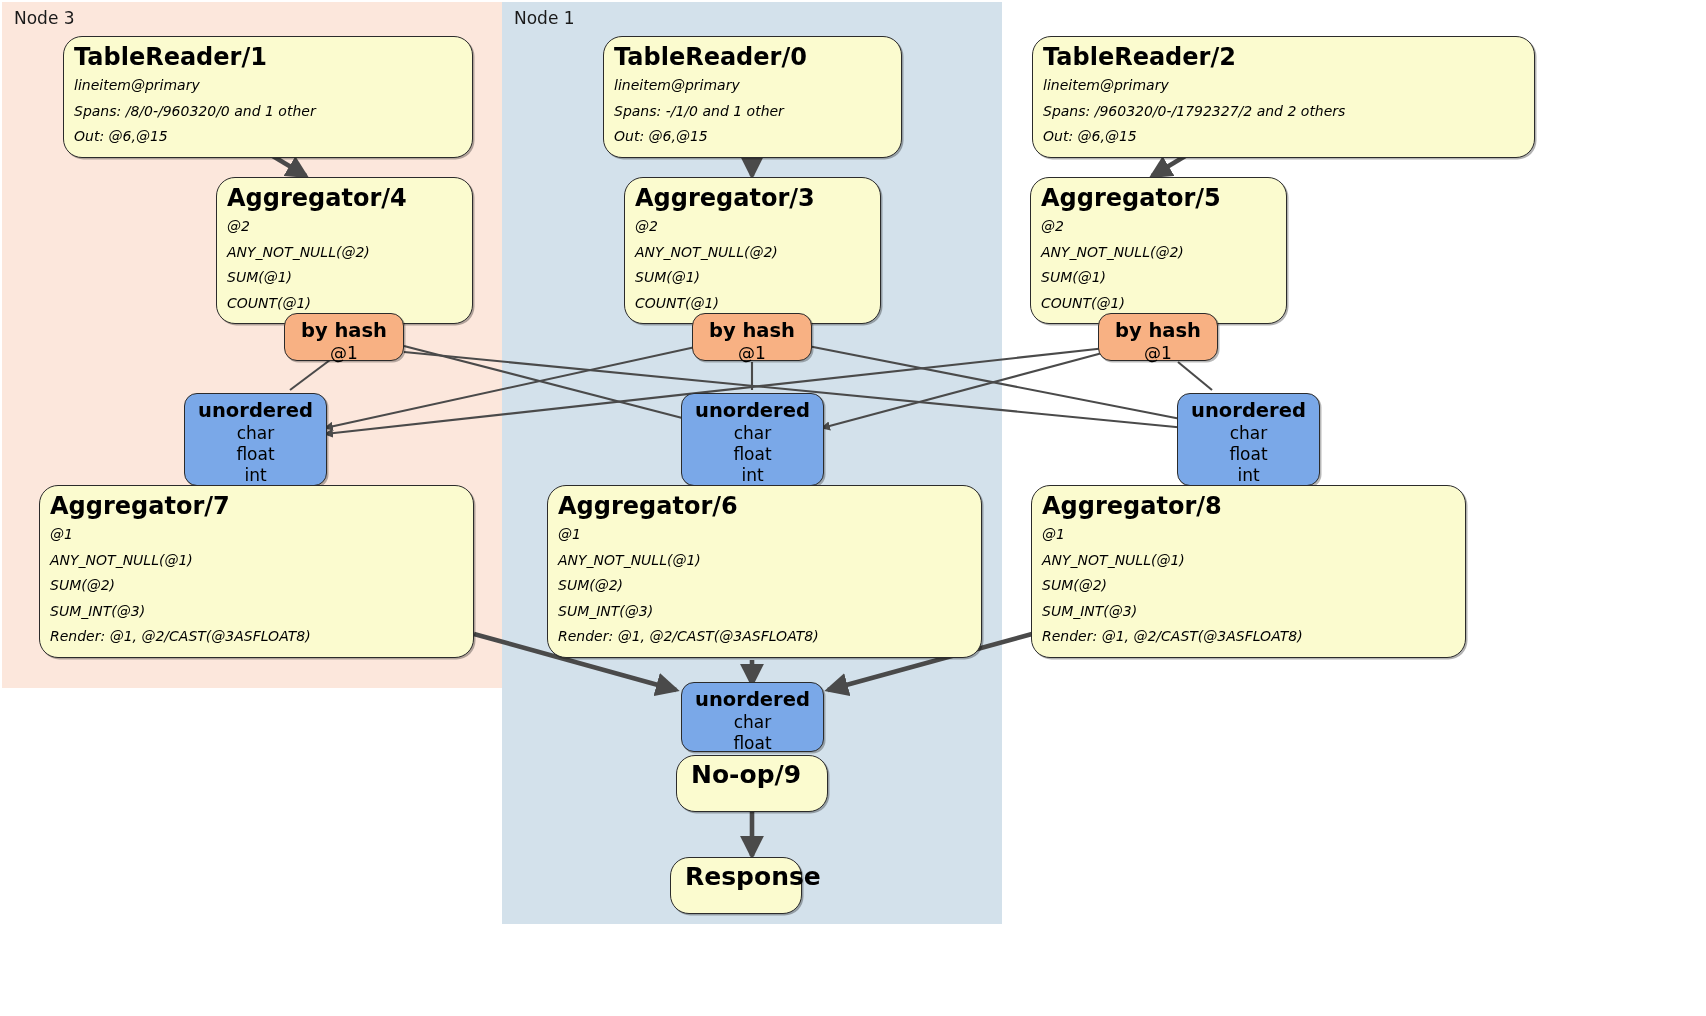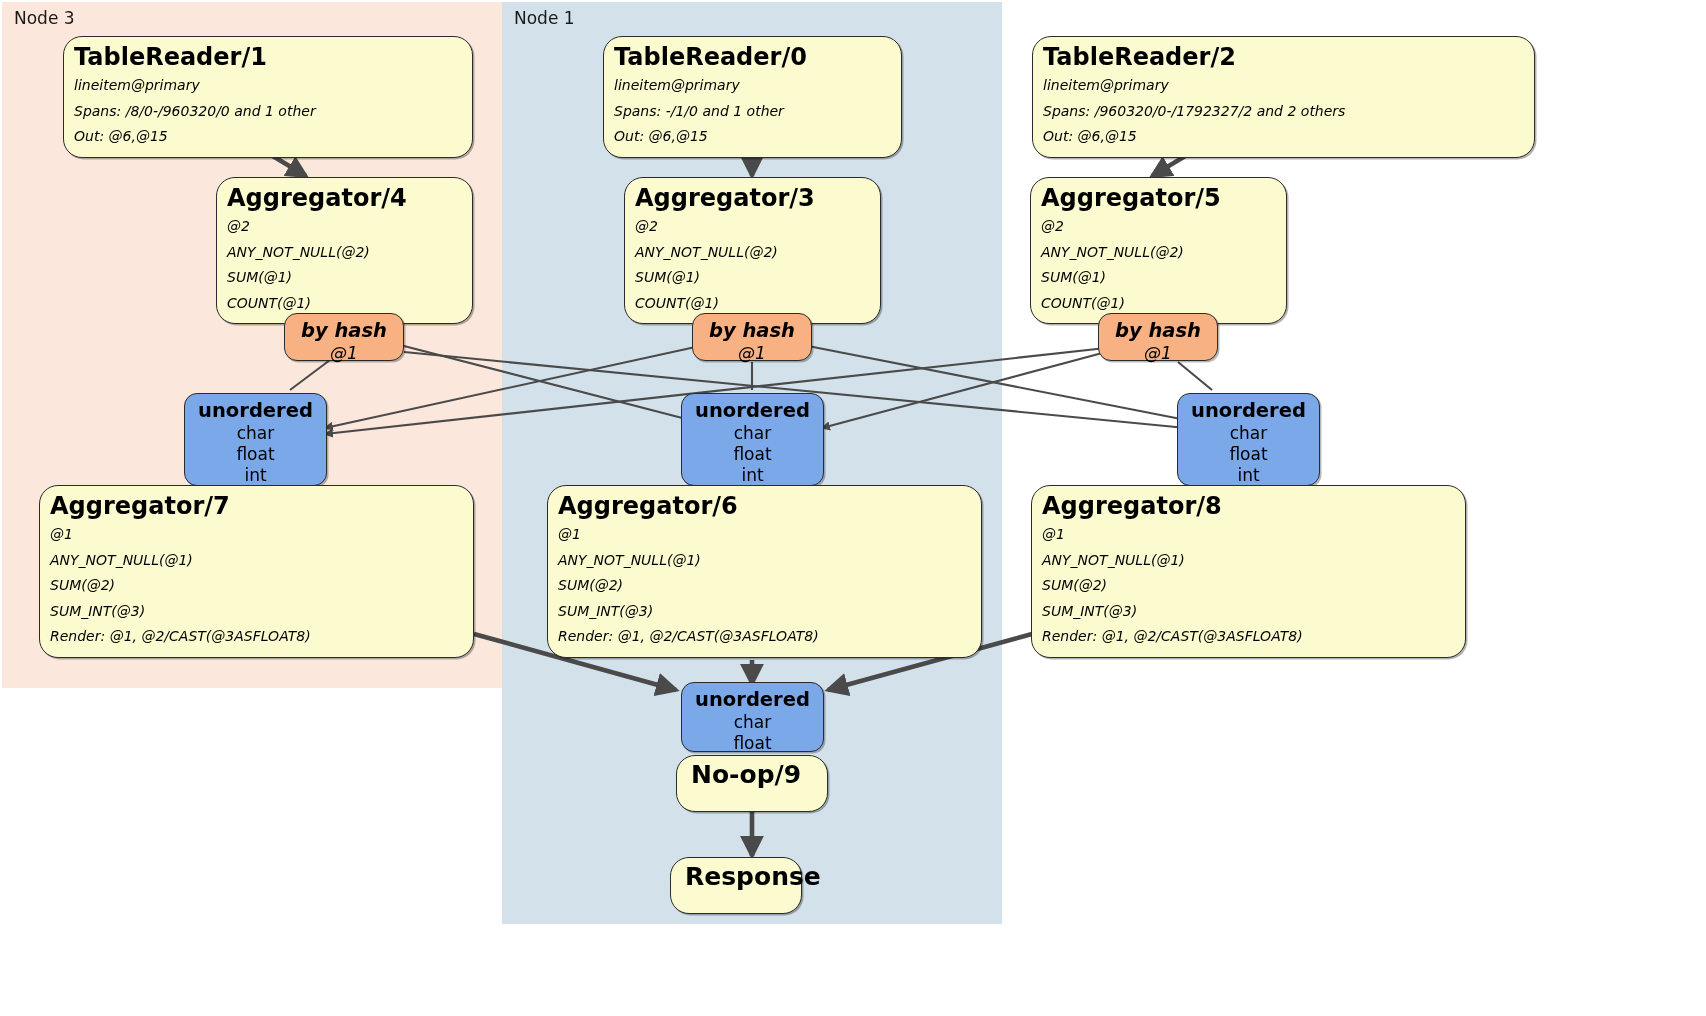--- a/index.html
+++ b/index.html
@@ -99,21 +99,20 @@
     line-height: 25px;
     white-space: nowrap;
   }
   .pill .line {
     font-size: 17px;
     line-height: 21px;
     white-space: nowrap;
   }
   .pill.hash {
     background: #f8b183;
-    font-style: italic;
   }
   .pill.sync {
     background: #7aa8e8;
   }
 </style>
 </head>
 <body>
 
 <div id="stage">
 

